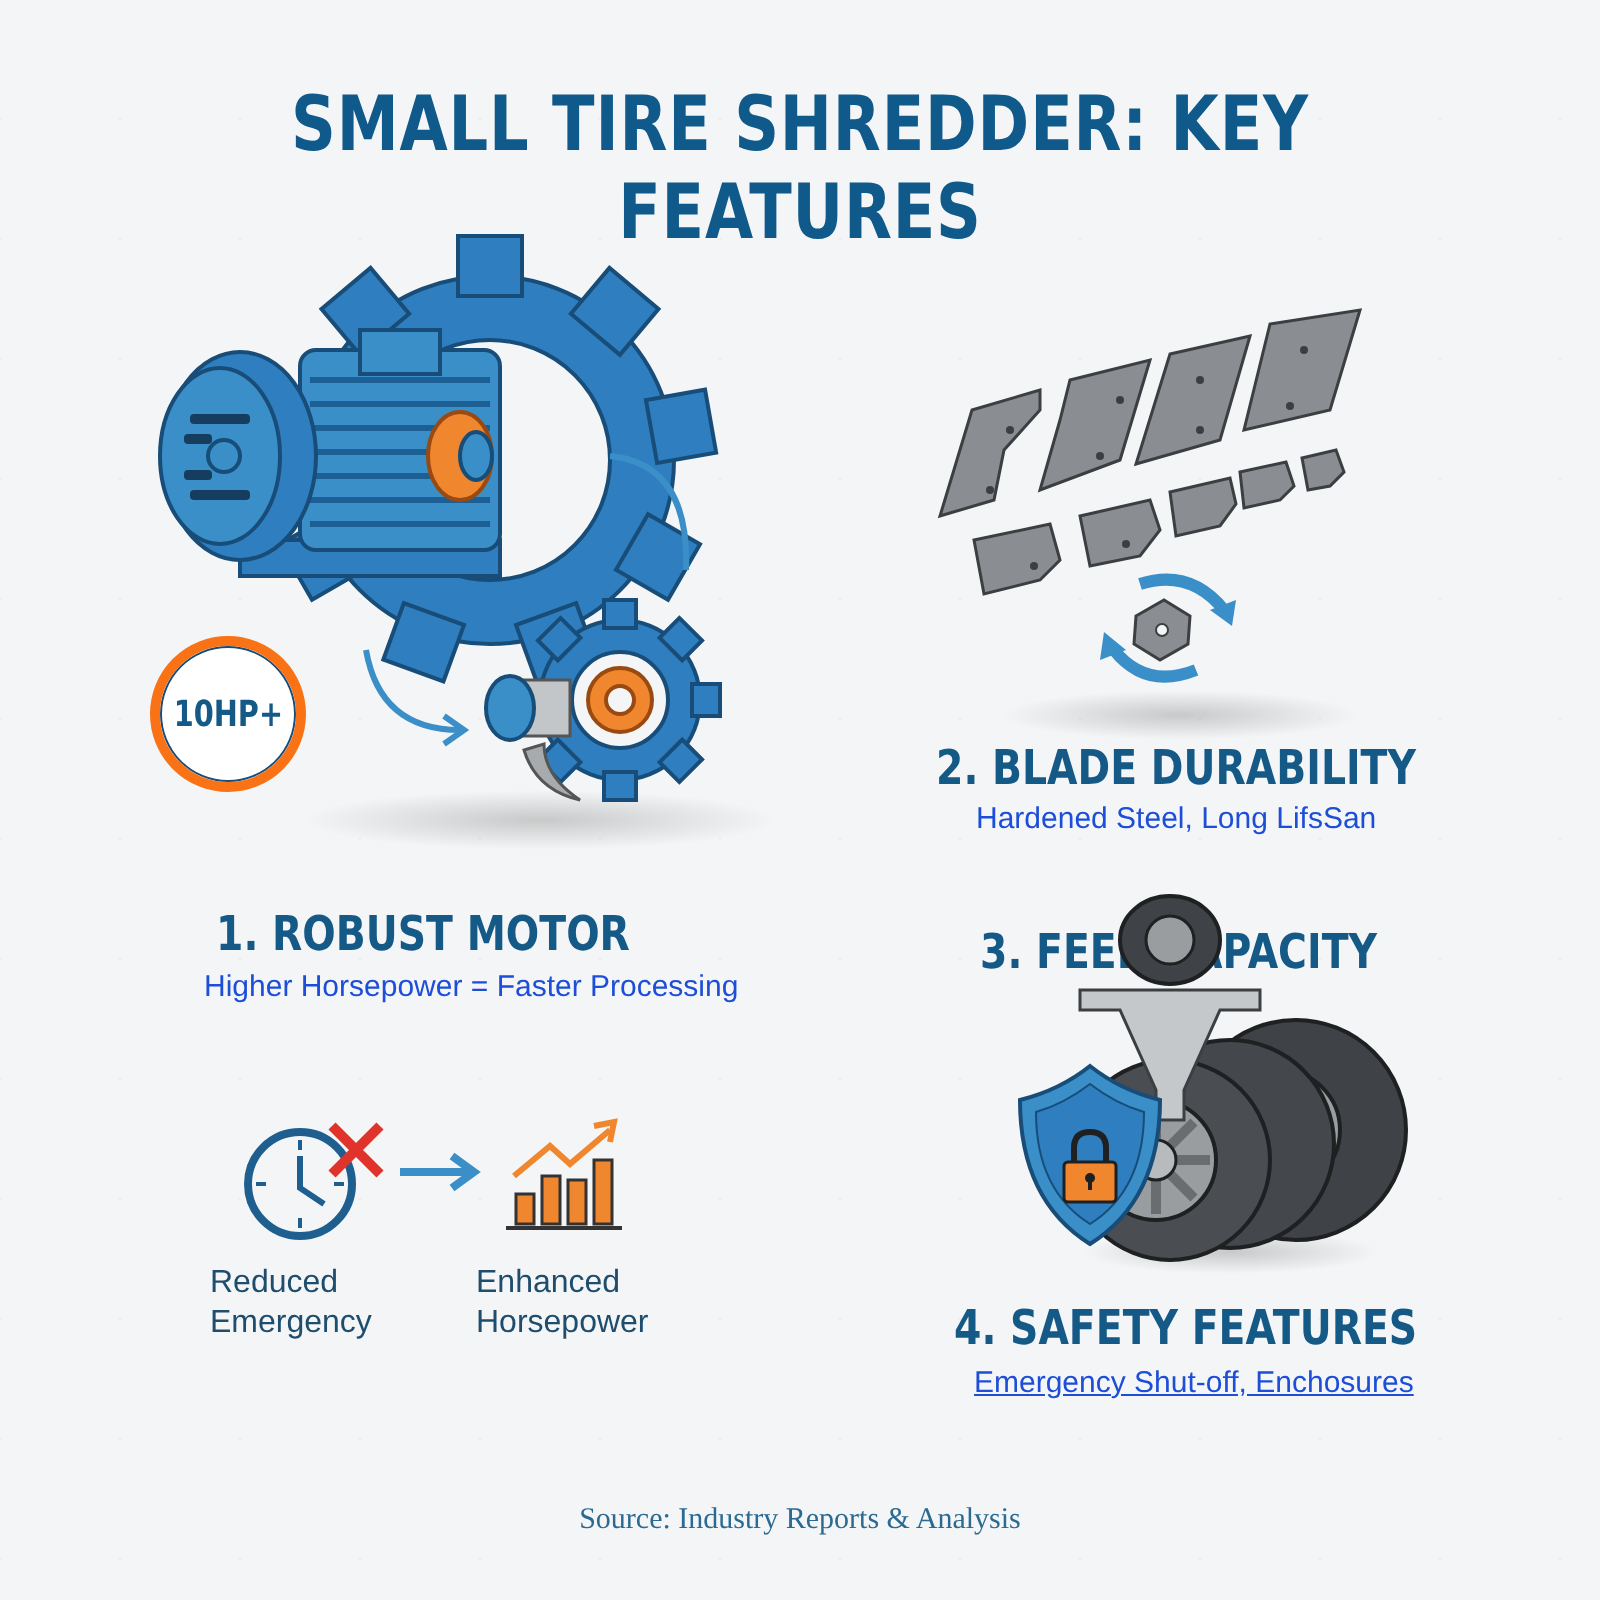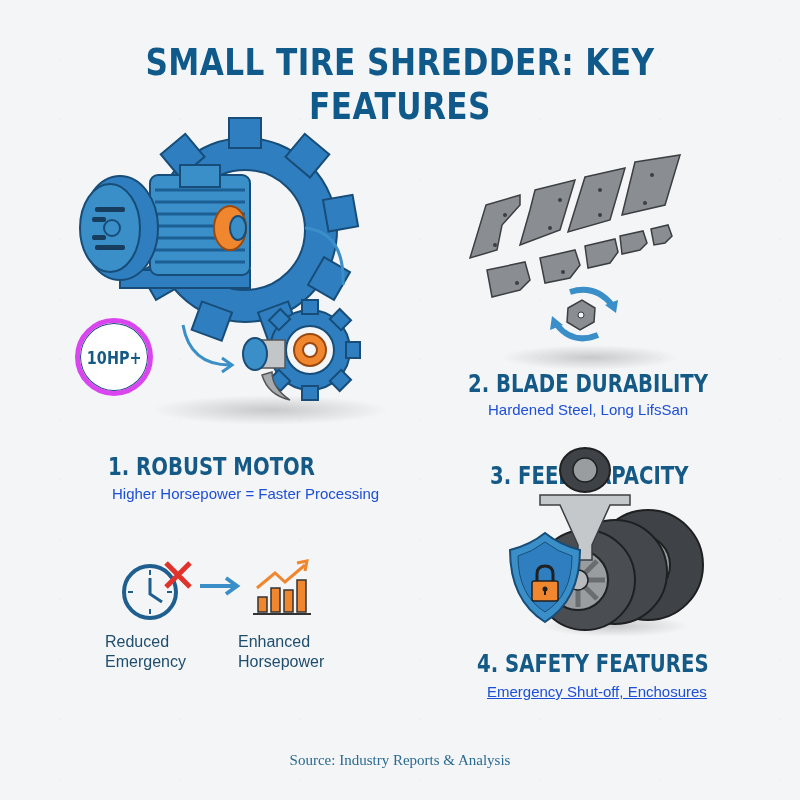--- a/index.html
+++ b/index.html
@@ -90,26 +90,26 @@
     </g>
     <circle r="24" fill="#f4f5f6" stroke="#174d78" stroke-width="2"></circle>
     <circle r="16" fill="#f0872e" stroke="#9a4a10" stroke-width="2"></circle>
     <circle r="7" fill="#f4f5f6" stroke="#9a4a10" stroke-width="2"></circle>
   </g>
   <rect x="255" y="340" width="30" height="28" fill="#c3c6c9" stroke="#555" stroke-width="1.5"></rect>
   <ellipse cx="255" cy="354" rx="12" ry="16" fill="#3a8fc8" stroke="#174d78" stroke-width="2"></ellipse>
   <path d="M262 375 Q268 395 290 400 Q272 388 272 372 Z" fill="#a8abae" stroke="#555" stroke-width="1.5"></path>
 </svg>
 
-<div class="abs" style="left:75px;top:318px;width:78px;height:78px;border-radius:50%;border:5px solid #d946ef;box-shadow:0 0 0 1px #174d78 inset;box-sizing:border-box;background:#fff;display:flex;align-items:center;justify-content:center;">
+<div class="abs" style="left:75px;top:318px;width:78px;height:78px;border-radius:50%;border:5px solid #f97316;box-shadow:0 0 0 1px #174d78 inset;box-sizing:border-box;background:#fff;display:flex;align-items:center;justify-content:center;">
   <span style="font-family:'DejaVu Sans',sans-serif;font-weight:bold;font-size:18px;color:#155a86;transform:scaleX(0.8);">10HP+</span>
 </div>
 
 <div class="abs h" style="left:108px;top:453px;">1. ROBUST MOTOR</div>
-<div class="abs sub" style="left:102px;top:485px;margin-left:10px;">Higher Horsepower = Faster Processing</div>
+<div class="abs sub" style="left:102px;top:485px;">Higher Horsepower = Faster Processing</div>
 
 <svg style="left:0;top:0;width:800px;height:800px;">
   <circle cx="150" cy="592" r="26" fill="none" stroke="#1f5f8f" stroke-width="4"></circle>
   <g stroke="#1f5f8f" stroke-width="2">
     <line x1="150" y1="570" x2="150" y2="575"></line>
       <line x1="150" y1="609" x2="150" y2="614"></line>
     <line x1="128" y1="592" x2="133" y2="592"></line>
       <line x1="167" y1="592" x2="172" y2="592"></line>
   </g>
   <path d="M150 578 L150 594 L162 602" fill="none" stroke="#1f5f8f" stroke-width="3"></path>

